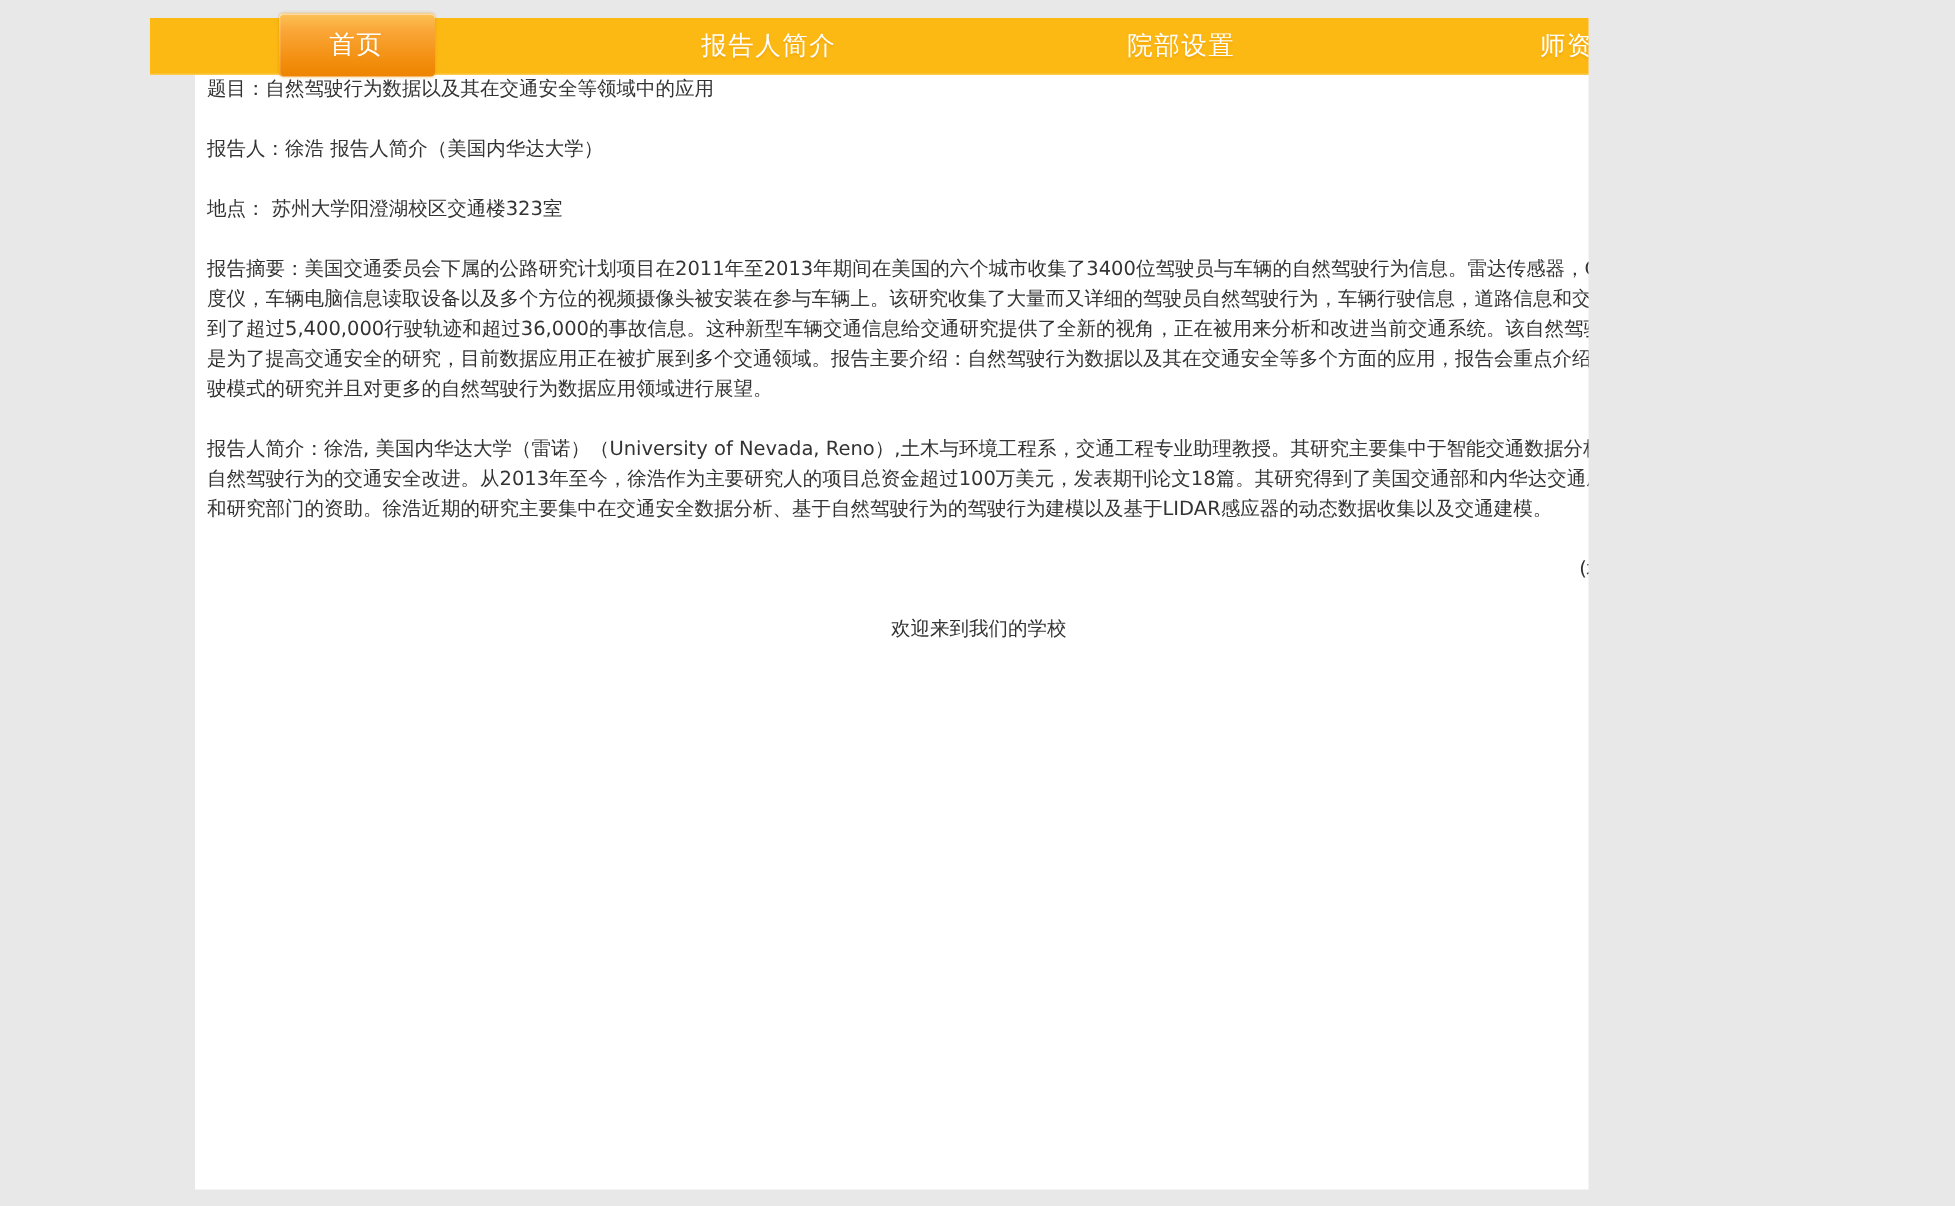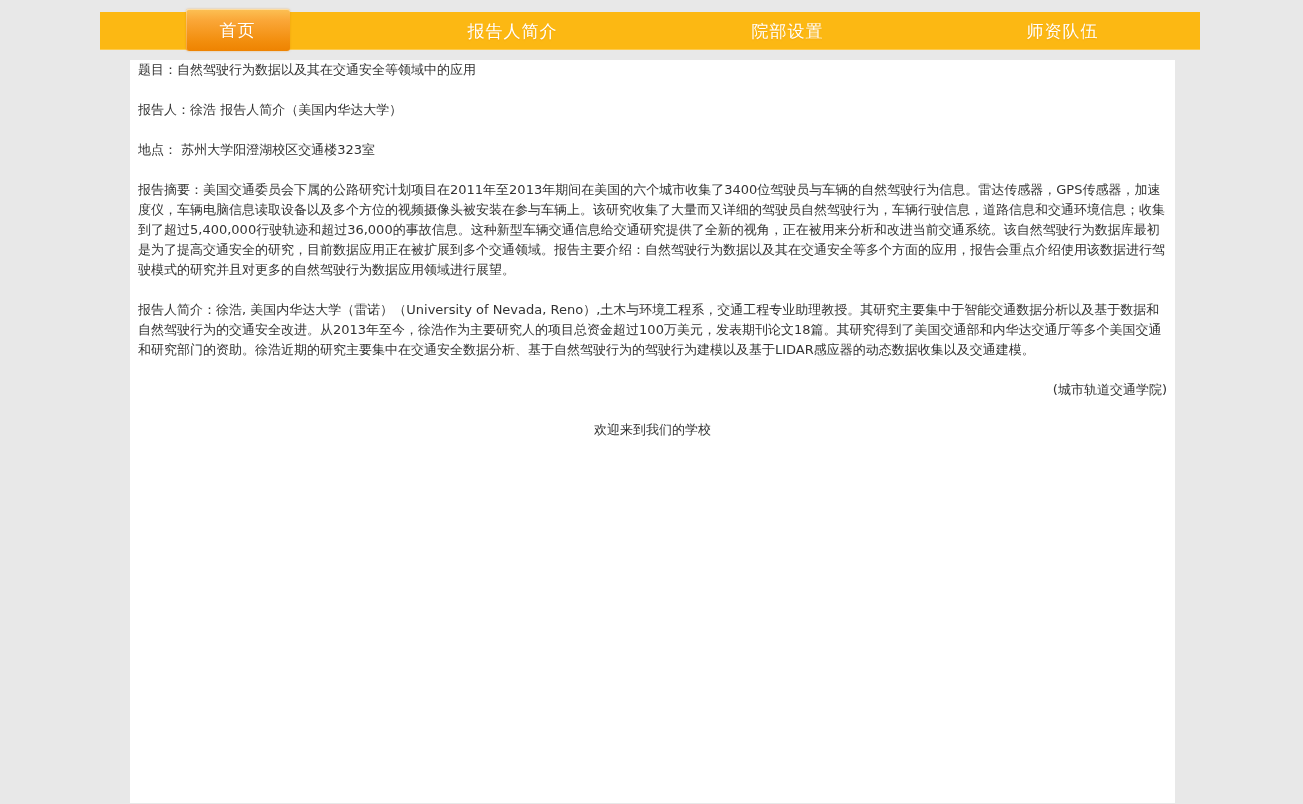--- a/index.html
+++ b/index.html
@@ -3,21 +3,21 @@
 <meta charset="utf-8">
 <style>
   html, body {
     margin: 0;
     padding: 0;
     background: #e8e8e8;
     font-family: "DejaVu Sans", "Liberation Sans", sans-serif;
   }
   .page {
     position: relative;
-    width: 1303px;
+    width: 1059px;
     height: 804px;
     background: #e8e8e8;
     overflow: hidden;
   }
   
   .navbar {
     position: absolute;
     left: 100px;
     top: 12px;
     width: 1100px;
@@ -52,21 +52,21 @@
     border-radius: 3px;
     background: linear-gradient(180deg, #fcc155 0%, #faa637 28%, #f28d0c 78%, #ee8301 100%);
     box-shadow: inset 0 1px 0 rgba(255,255,255,0.45),
                 inset 1px 0 0 rgba(255,255,255,0.25),
                 0 0 2px rgba(222,130,0,0.5);
   }
   
   .content {
     position: absolute;
     left: 130px;
-    top: 60px;
+    top: 50px;
     width: 1045px;
     height: 743px;
     background: #ffffff;
     padding: 0 8px;
     box-sizing: border-box;
     color: #333333;
     font-size: 13px;
   }
   .content p {
     margin: 0 0 20px 0;

